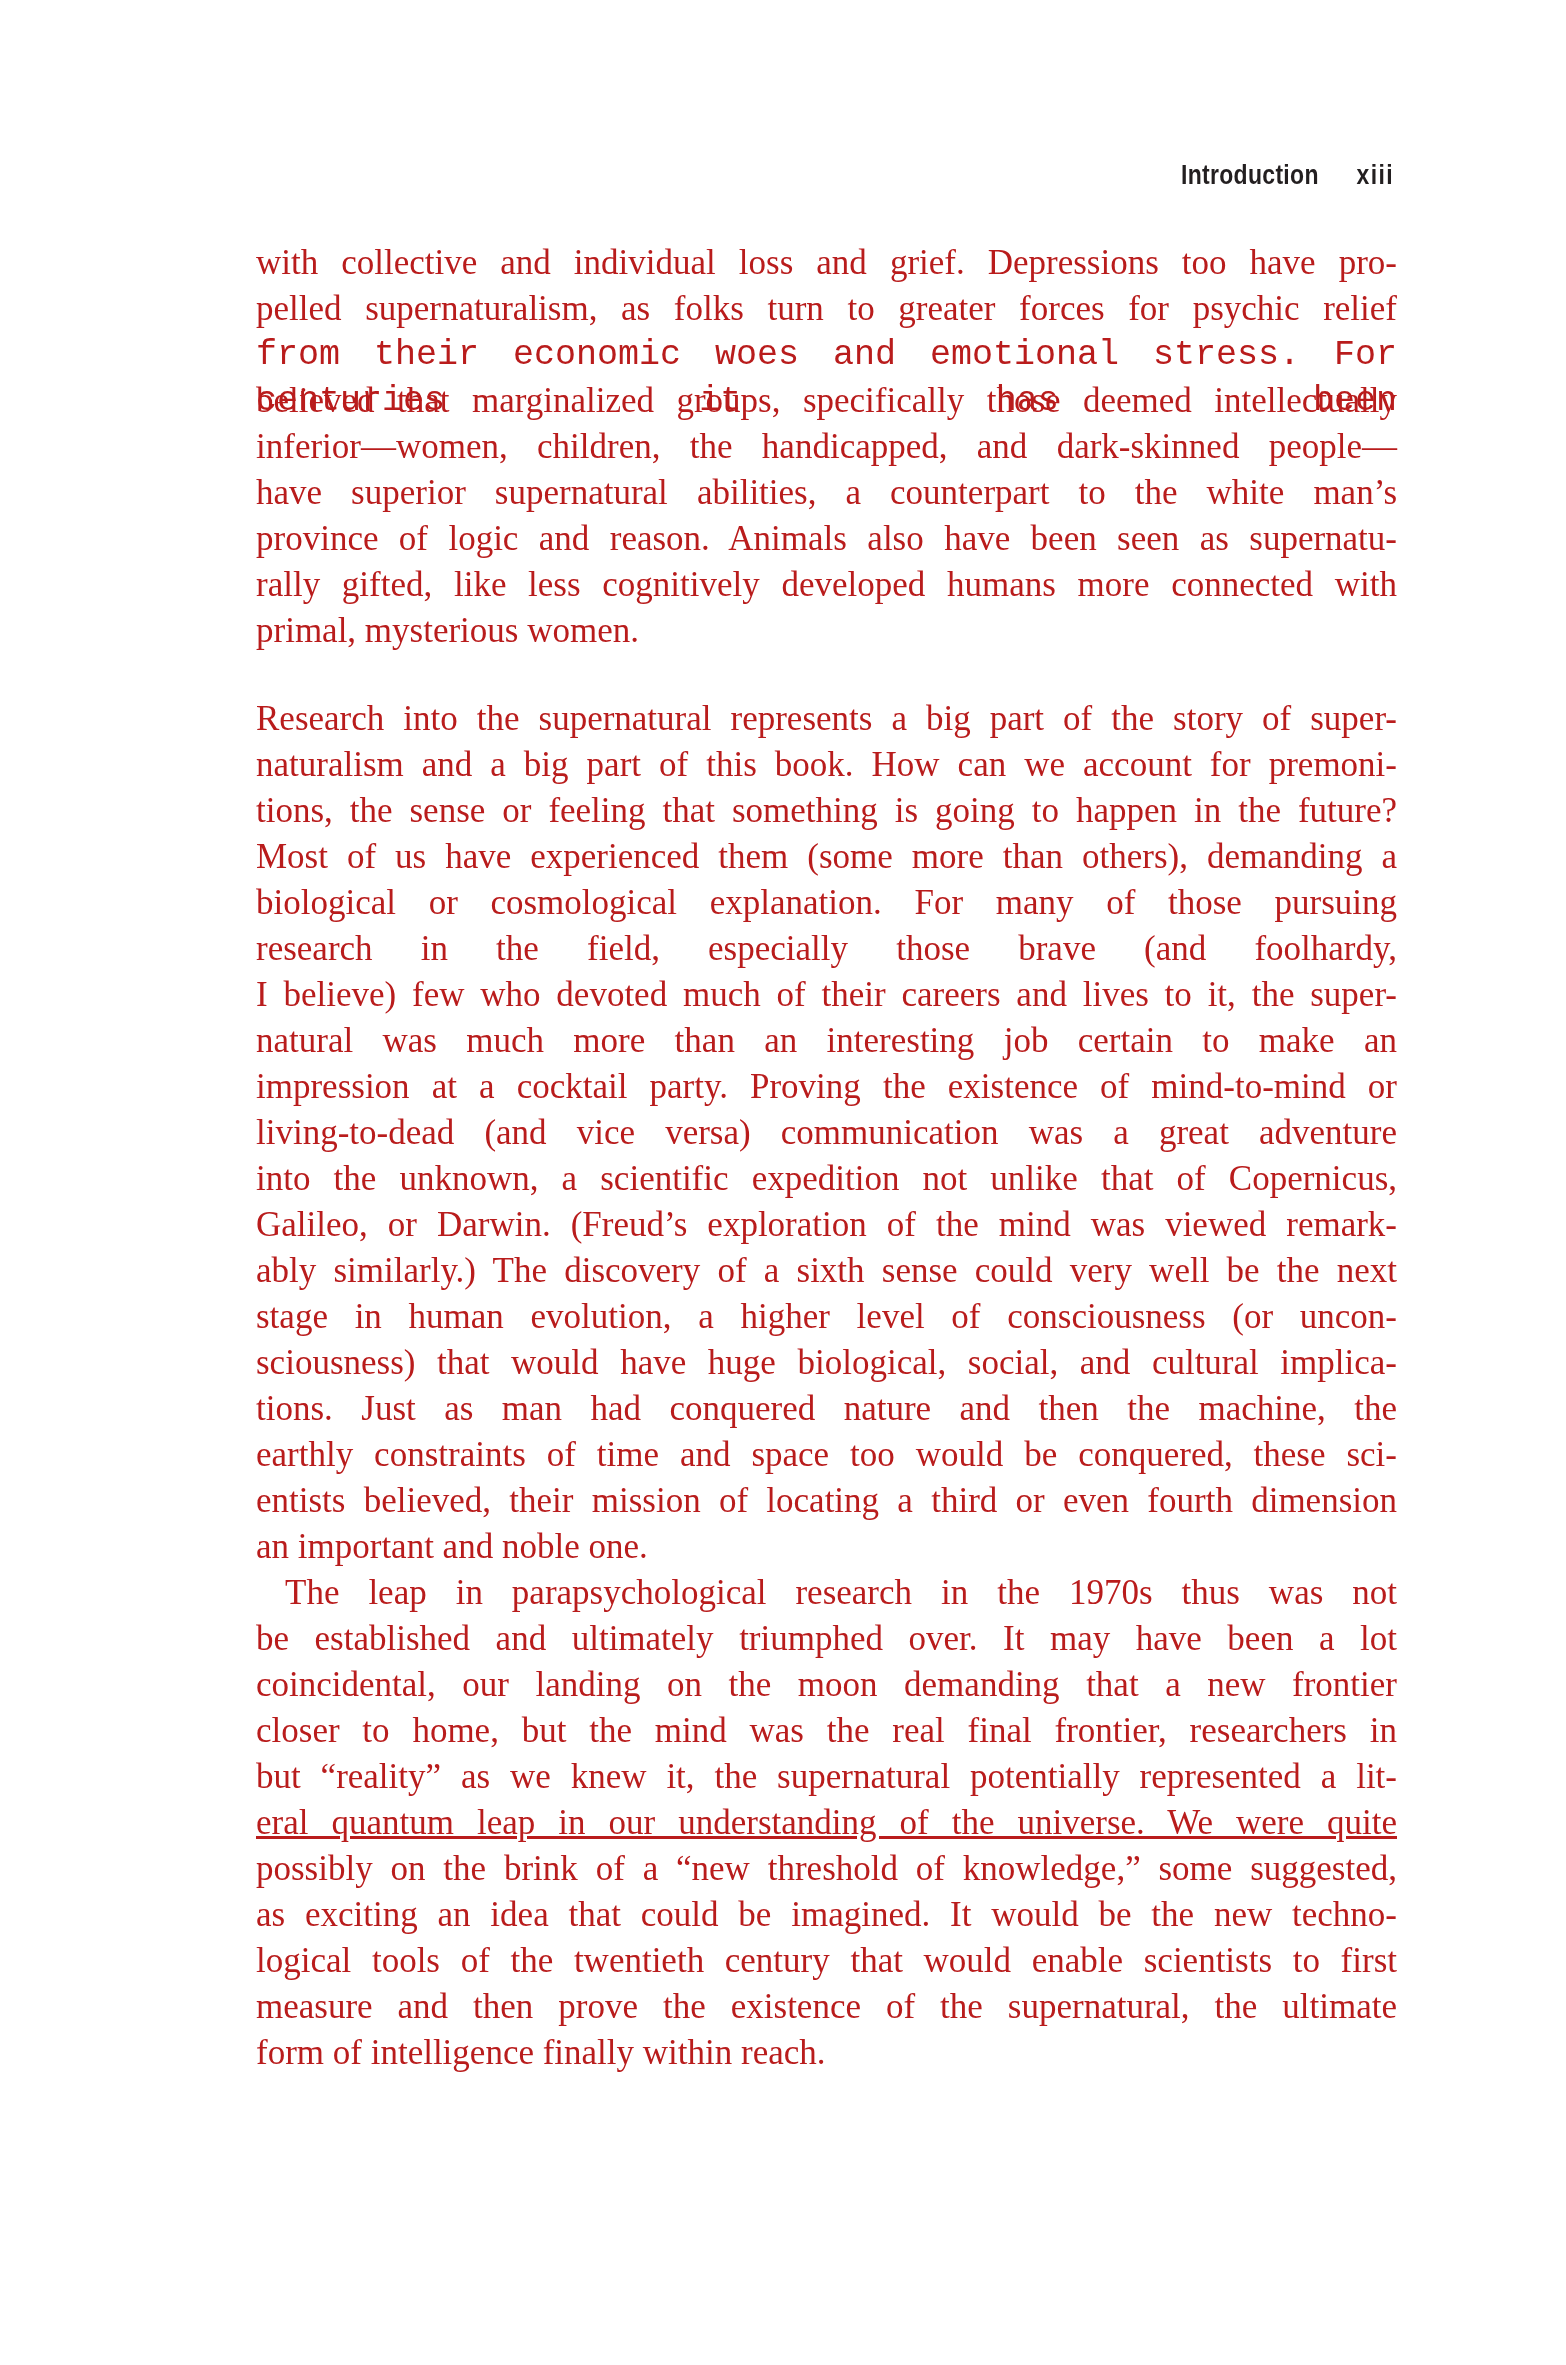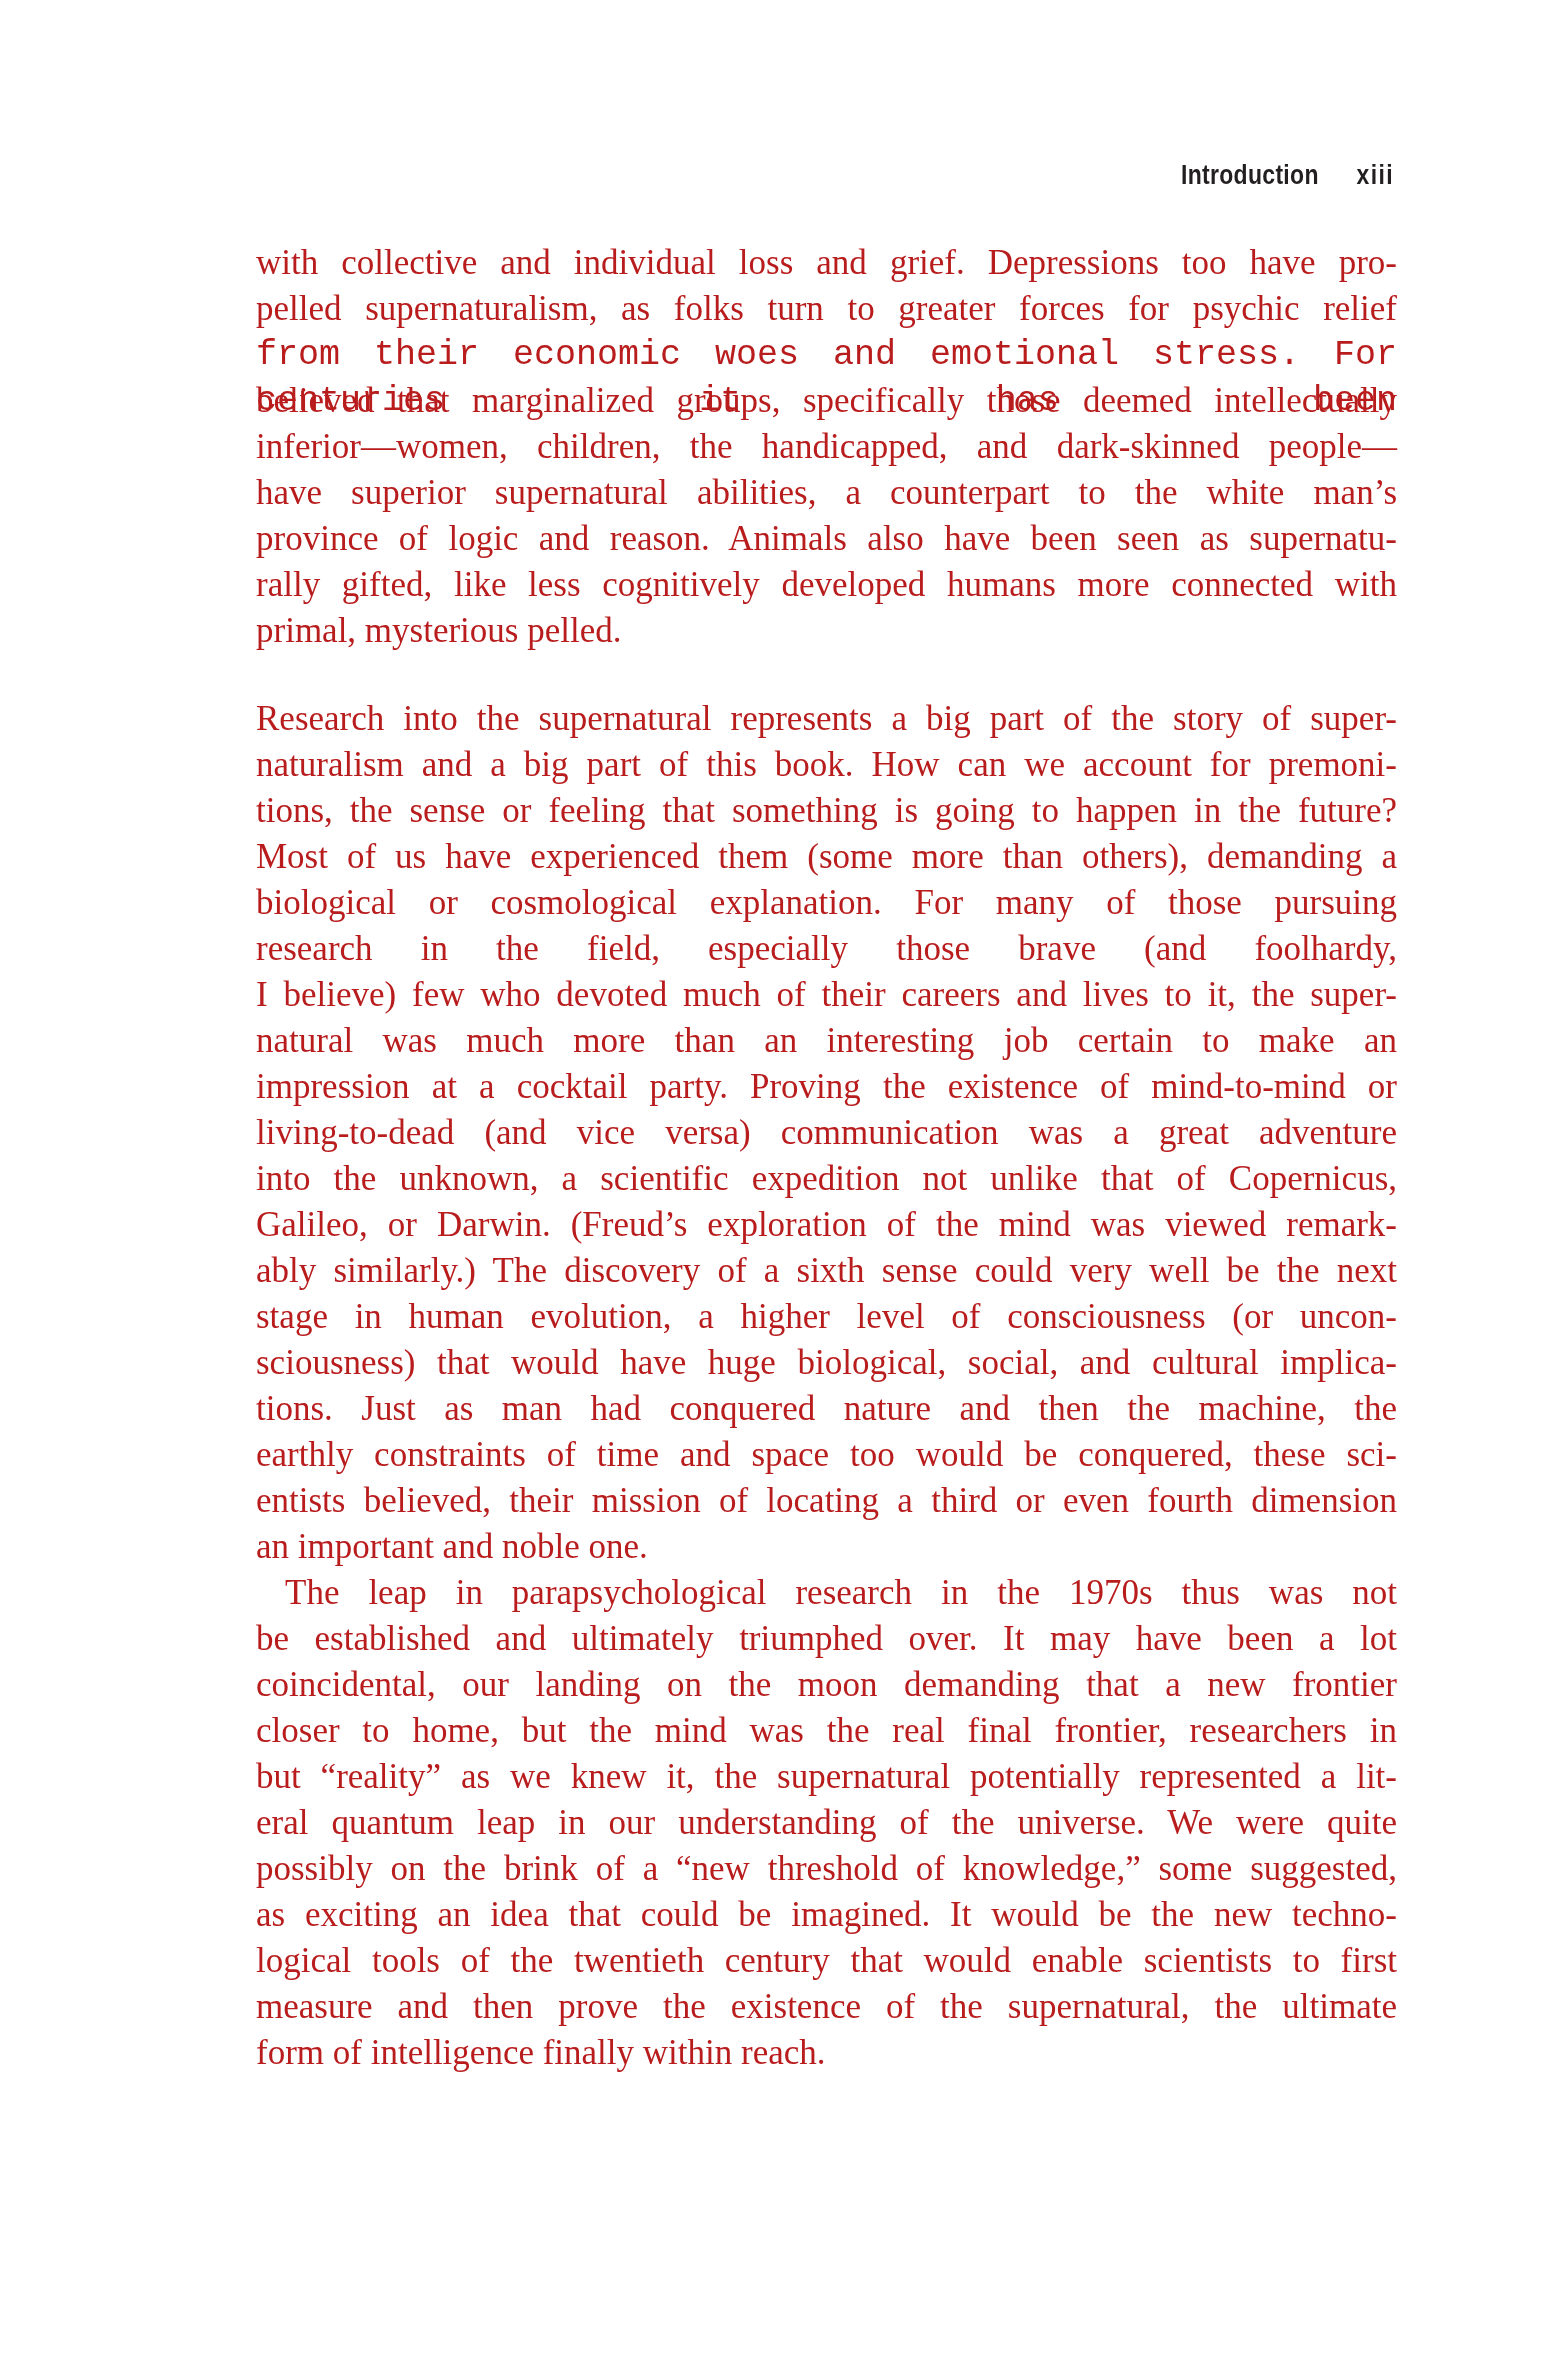--- a/index.html
+++ b/index.html
@@ -81,21 +81,21 @@
 
     <p class="para">
       <span class="line" style="white-space: normal;">with collective and individual loss and grief. Depressions too have pro-</span>
       <span class="line" style="white-space: normal;">pelled supernaturalism, as folks turn to greater forces for psychic relief</span>
       <span class="line" style="white-space: normal; font-family: Liberation Mono, monospace;">from their economic woes and emotional stress. For centuries it has been</span>
       <span class="line" style="white-space: normal;">believed that marginalized groups, specifically those deemed intellectually</span>
       <span class="line" style="white-space: normal;">inferior—women, children, the handicapped, and dark-skinned people—</span>
       <span class="line" style="white-space: normal;">have superior supernatural abilities, a counterpart to the white man’s</span>
       <span class="line" style="white-space: normal;">province of logic and reason. Animals also have been seen as supernatu-</span>
       <span class="line" style="white-space: normal;">rally gifted, like less cognitively developed humans more connected with</span>
-      <span class="line last" style="white-space: normal;">primal, mysterious pelled.</span>
+      <span class="line last" style="white-space: normal;">primal, mysterious women.</span>
     </p>
 
     <div class="para-gap"></div>
 
     <p class="para">
       <span class="line" style="white-space: normal;">Research into the supernatural represents a big part of the story of super-</span>
       <span class="line" style="white-space: normal;">naturalism and a big part of this book. How can we account for premoni-</span>
       <span class="line" style="white-space: normal;">tions, the sense or feeling that something is going to happen in the future?</span>
       <span class="line" style="white-space: normal;">Most of us have experienced them (some more than others), demanding a</span>
       <span class="line" style="white-space: normal;">biological or cosmological explanation. For many of those pursuing</span>
@@ -114,21 +114,21 @@
       <span class="line" style="white-space: normal;">entists believed, their mission of locating a third or even fourth dimension</span>
       <span class="line last" style="white-space: normal;">an important and noble one.</span>
     </p>
 
     <p class="para">
       <span class="line indent" style="white-space: normal;">The leap in parapsychological research in the 1970s thus was not</span>
       <span class="line" style="white-space: normal;">be established and ultimately triumphed over. It may have been a lot</span>
       <span class="line" style="white-space: normal;">coincidental, our landing on the moon demanding that a new frontier</span>
       <span class="line" style="white-space: normal;">closer to home, but the mind was the real final frontier, researchers in</span>
       <span class="line" style="white-space: normal;">but “reality” as we knew it, the supernatural potentially represented a lit-</span>
-      <span class="line" style="white-space: normal;">eral quantum leap in our understanding of the universe. We were quite</span>
+      <span class="line" style="white-space: normal; text-decoration: underline;">eral quantum leap in our understanding of the universe. We were quite</span>
       <span class="line" style="white-space: normal;">possibly on the brink of a “new threshold of knowledge,” some suggested,</span>
       <span class="line" style="white-space: normal;">as exciting an idea that could be imagined. It would be the new techno-</span>
       <span class="line" style="white-space: normal;">logical tools of the twentieth century that would enable scientists to first</span>
       <span class="line" style="white-space: normal;">measure and then prove the existence of the supernatural, the ultimate</span>
       <span class="line last" style="white-space: normal;">form of intelligence finally within reach.</span>
     </p>
 
   </div>
 </div>
 

